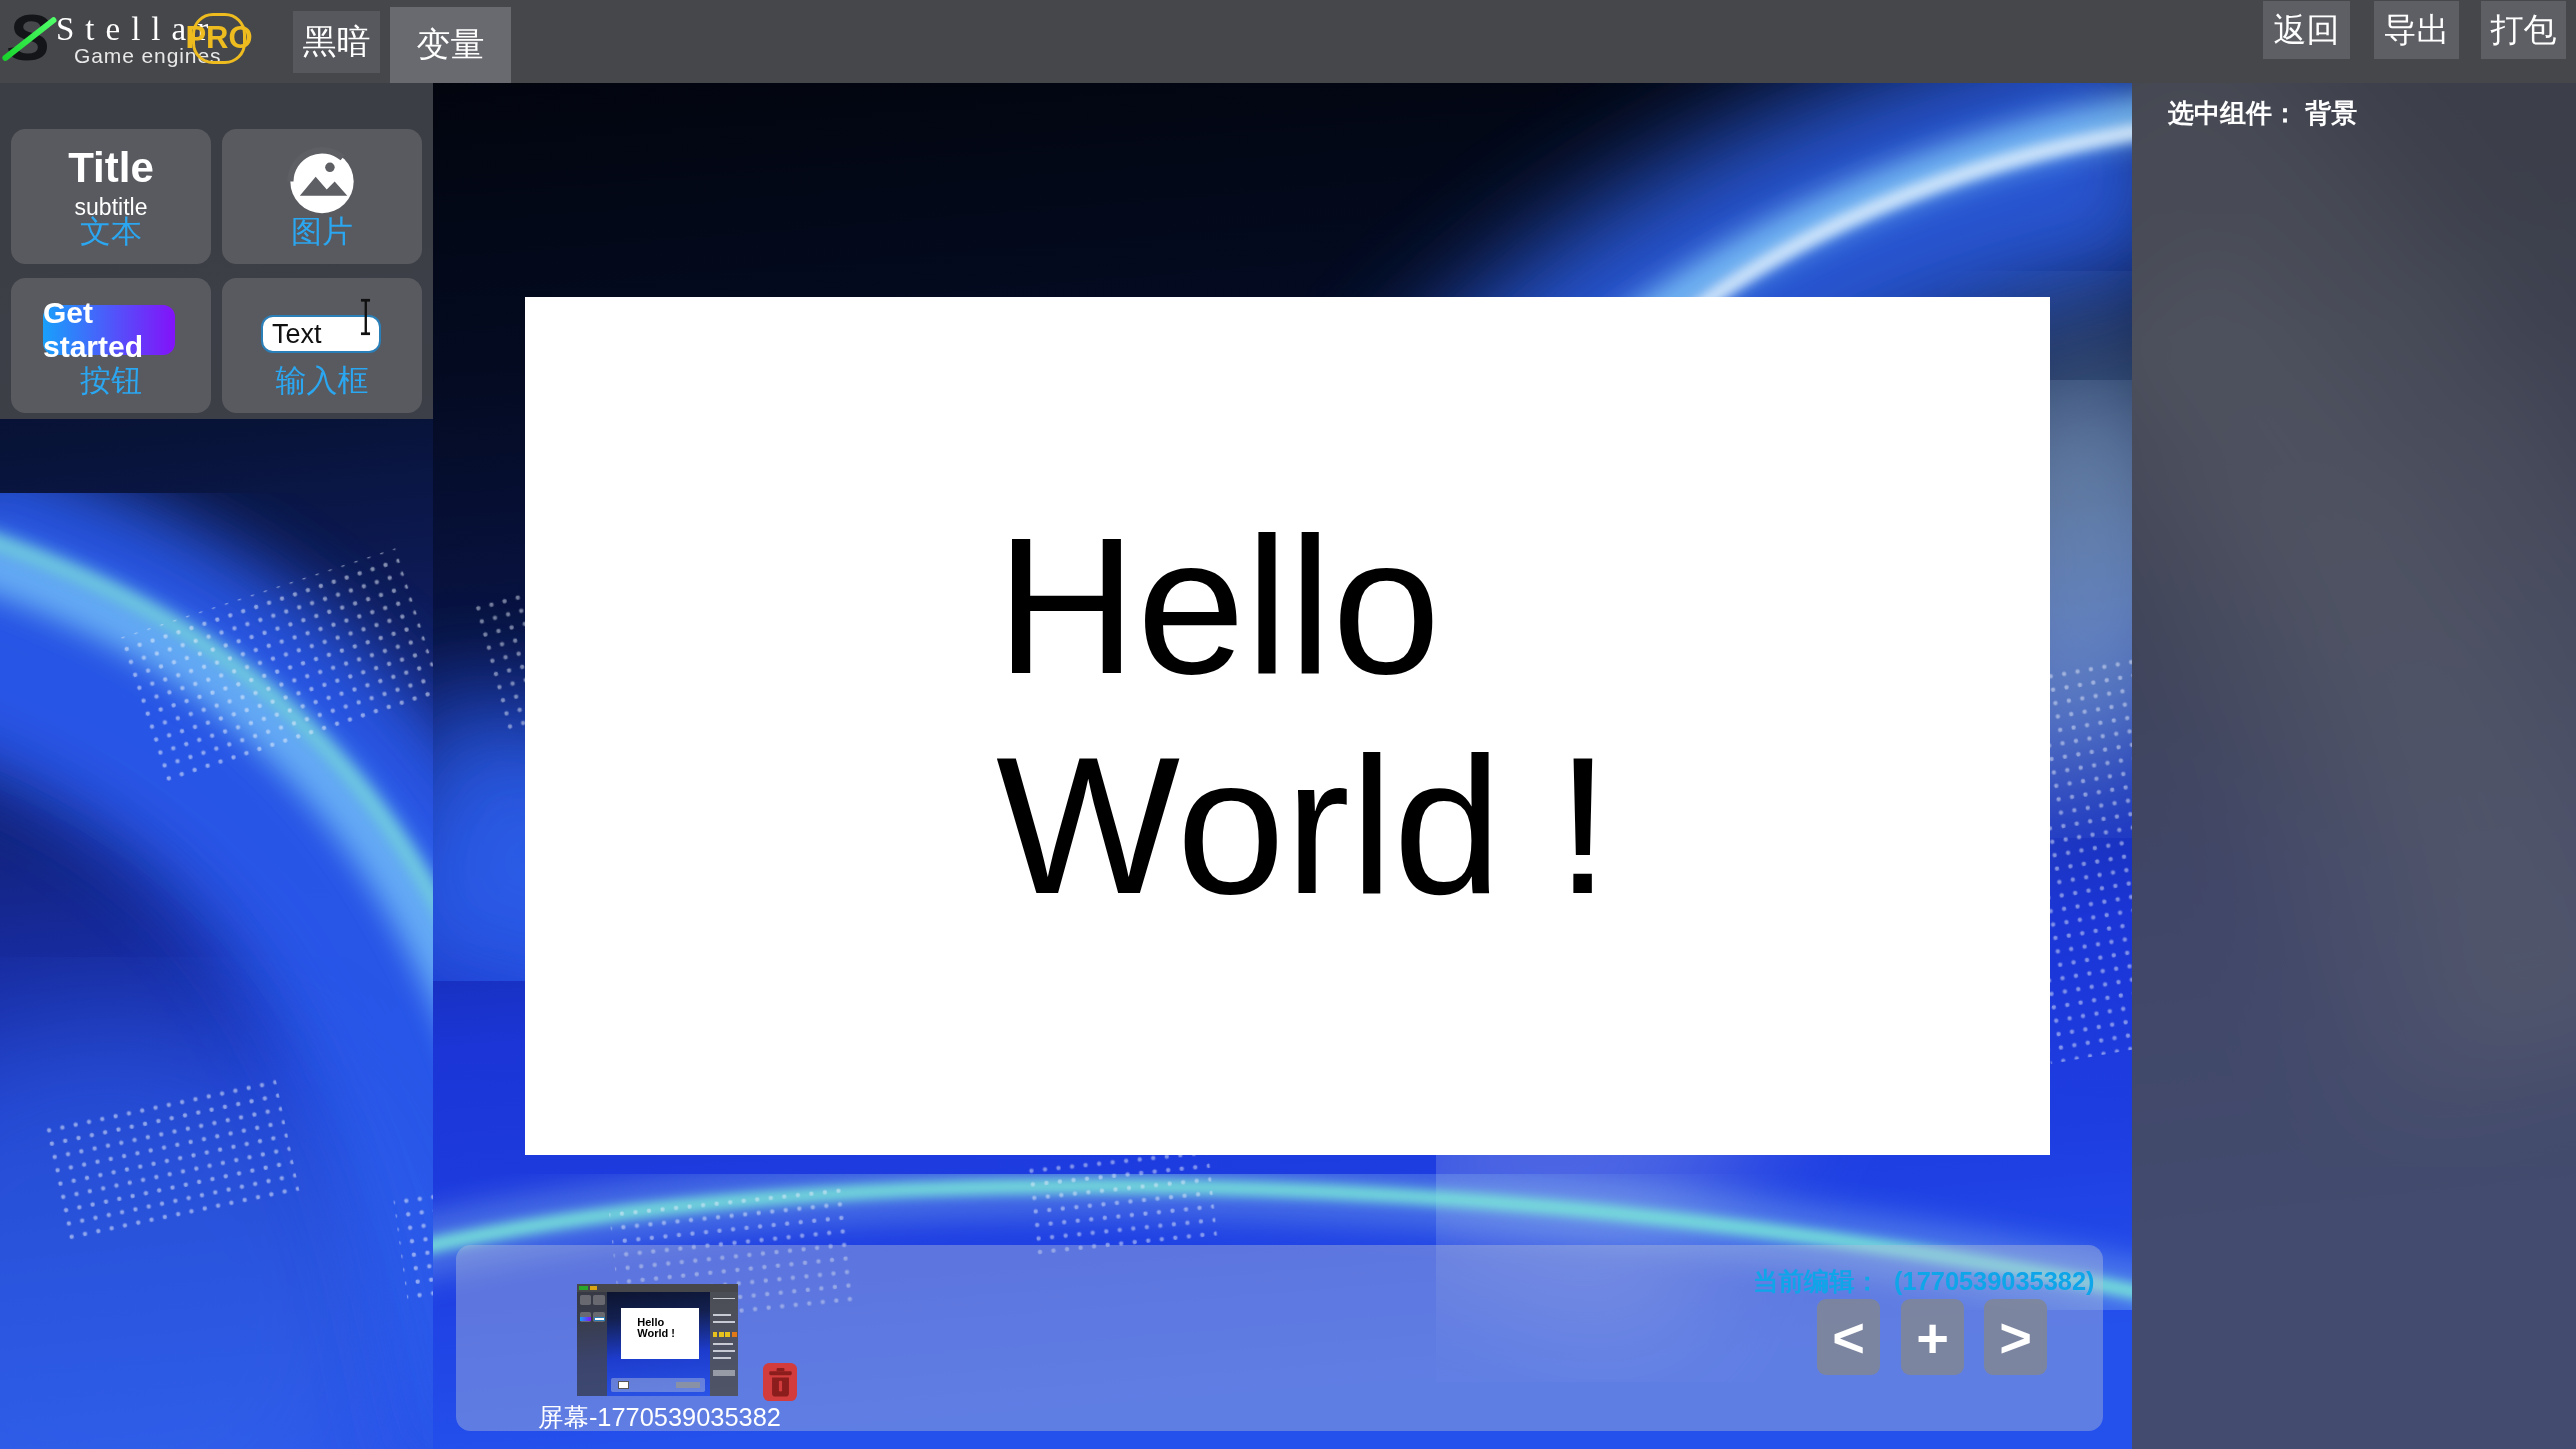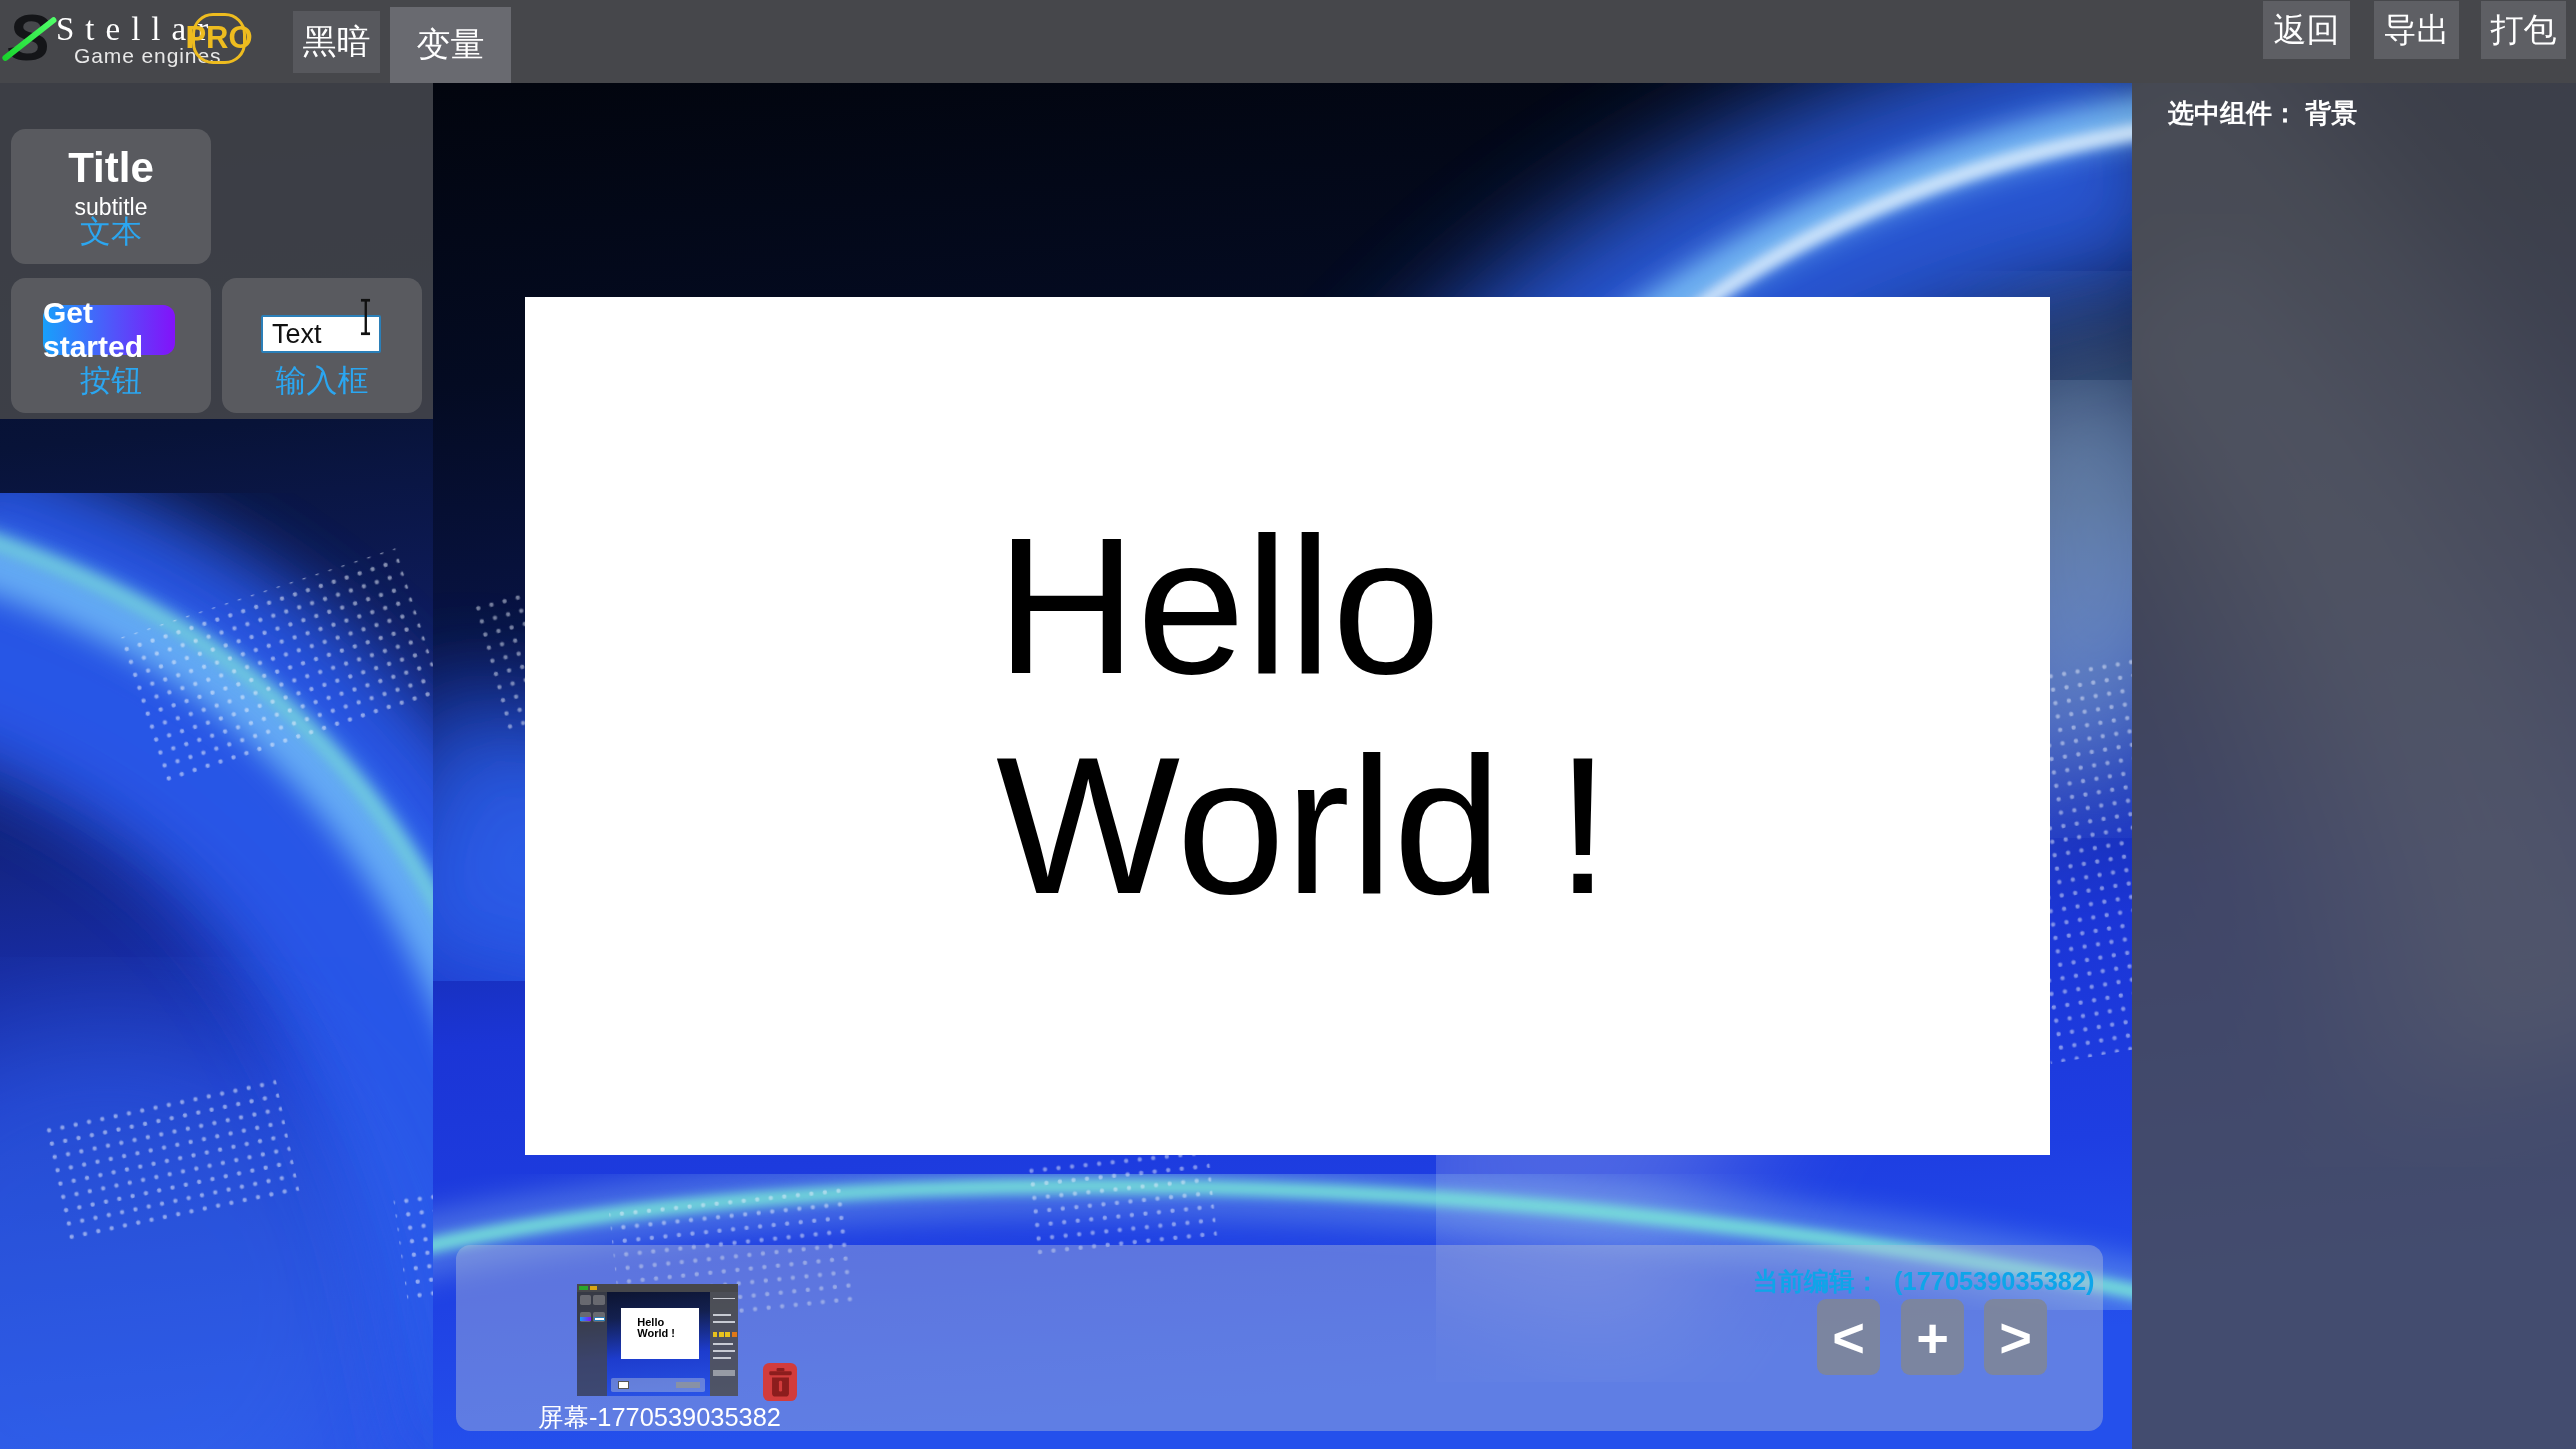--- a/index.html
+++ b/index.html
@@ -46,21 +46,21 @@
   .pc1 { left:11px; top:46px; } .pc2 { left:222px; top:46px; }
   .pc3 { left:11px; top:195px; } .pc4 { left:222px; top:195px; }
   .pv-title { position:absolute; left:0; right:0; top:14.5px; text-align:center; color:#fff;
               font-size:42px; font-weight:bold; }
   .pv-sub { position:absolute; left:0; right:0; top:65px; text-align:center; color:#fff; font-size:23px;}
   .pv-imgicon { position:absolute; left:62px; top:12.7px; }
   .pv-btn { position:absolute; left:32px; top:27px; width:132px; height:50px; border-radius:12px;
             background:linear-gradient(90deg,#18a0fb,#8312f9); color:#fff; font-size:30px;
             font-weight:bold; display:flex; align-items:center; justify-content:center;}
   .pv-input { position:absolute; left:39px; top:37px; width:120px; height:38px; background:#fff;
-              border:2.7px solid #2b7fb8; border-radius:2px; color:#111; font-size:27px;
+              border:2.7px solid #2b7fb8; border-radius:12px; color:#111; font-size:27px;
               display:flex; align-items:center; padding-left:9px; }
   .pv-ibeam { position:absolute; left:138px; top:20px; width:11px; height:38px; }
 
   
   .canvas-card { position:absolute; left:92px; top:214px; width:1525px; height:858px;
                  background:#ffffff; }
   .hello { position:absolute; left:471px; top:198px; color:#000; font-size:195px;
            line-height:220px; white-space:pre; }
 
   
@@ -252,20 +252,29 @@
   </div>
 
   <div class="palette">
 
     <div class="pcard pc1">
       <div class="pv-title">Title</div>
       <div class="pv-sub">subtitle</div>
       <div class="plabel">文本</div>
     </div>
 
+    <div class="pcard pc2">
+      <svg class="pv-imgicon" width="76" height="76" viewBox="0 0 48 48">
+        <circle cx="24" cy="25" r="20" fill="#ffffff"></circle>
+        <path d="M4 25 a20 20 0 0 1 33 -15" fill="none" stroke="#5e5f64" stroke-width="4"></path>
+        <path d="M10 34 L20 22 L27 30 L32 25 L40 34 Z" fill="#5e5f64"></path>
+        <circle cx="29" cy="16" r="3" fill="#5e5f64"></circle>
+      </svg>
+      <div class="plabel">图片</div>
+    </div>
 
     <div class="pcard pc3">
       <div class="pv-btn">Get started</div>
       <div class="plabel">按钮</div>
     </div>
 
     <div class="pcard pc4">
       <div class="pv-input">Text</div>
       <svg class="pv-ibeam" width="11" height="38" viewBox="0 0 12 42">
         <rect x="5" y="3" width="2.6" height="36" fill="#111"></rect>

